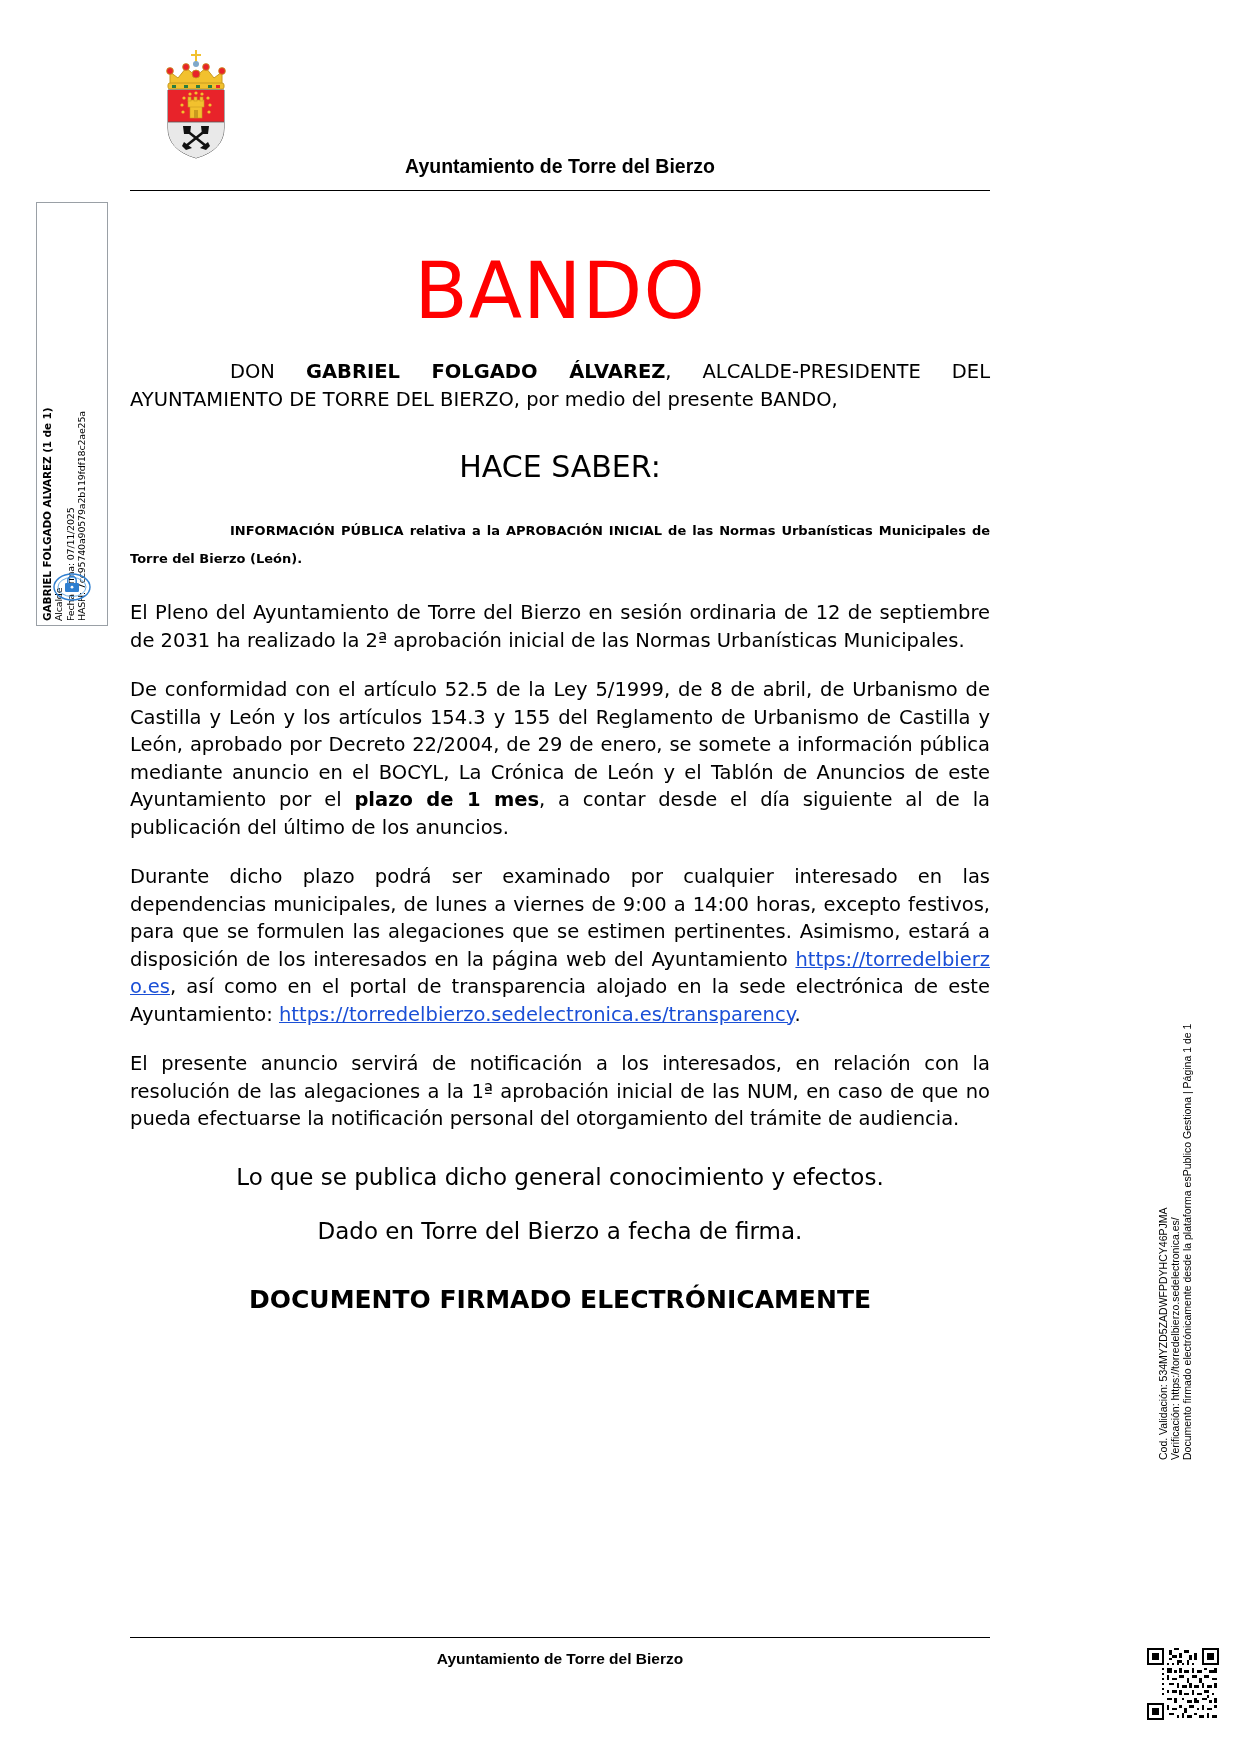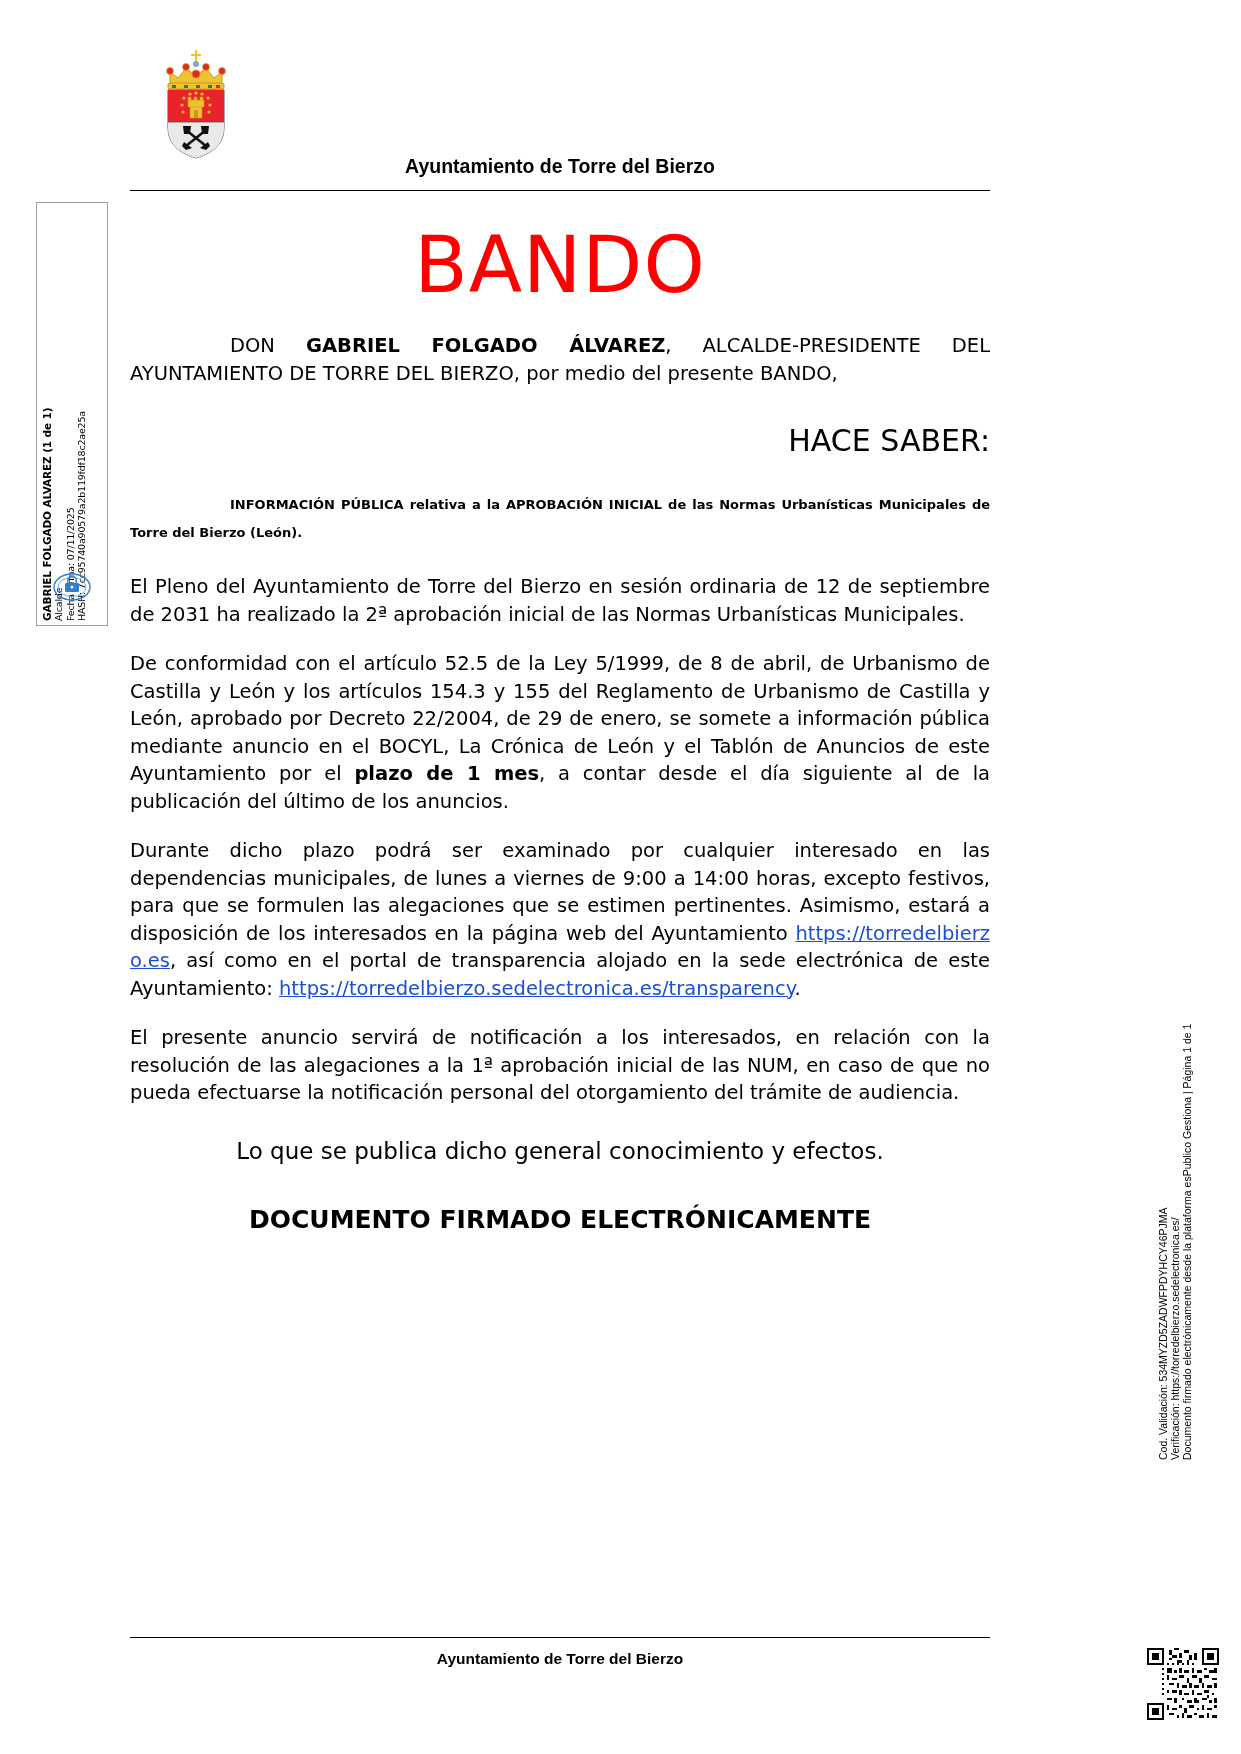--- a/index.html
+++ b/index.html
@@ -92,21 +92,21 @@
     top: 190px;
     width: 860px;
     height: 0;
     border-top: 1px solid #000;
   }
 
   
   .page-body {
     position: absolute;
     left: 130px;
-    top: 200px;
+    top: 226px;
     width: 860px;
   }
   .bando-title {
     text-align: center;
     color: #ff0000;
     font-family: "DejaVu Sans", sans-serif;
     font-weight: normal;
     font-size: 78px;
     line-height: 86px;
     letter-spacing: 1px;
@@ -117,21 +117,21 @@
     text-align: justify;
     text-justify: inter-word;
     font-family: "DejaVu Sans", sans-serif;
     font-size: 19.5px;
     line-height: 27.5px;
     color: #000;
   }
   p.para.indent { text-indent: 100px; }
   .b { font-weight: bold; }
   .hace-saber {
-    text-align: right;
+    text-align: center;
     font-family: "DejaVu Sans", sans-serif;
     font-size: 30px;
     line-height: 40px;
     margin: 34px 0 30px 0;
     color: #000;
   }
   .info-publica {
     margin: 0 0 26px 0;
     text-align: justify;
     font-family: "DejaVu Sans", sans-serif;
@@ -313,20 +313,21 @@
 
   <p class="para">El Pleno del Ayuntamiento de Torre del Bierzo en sesión ordinaria de 12 de septiembre de 2031 ha realizado la 2ª aprobación inicial de las Normas Urbanísticas Municipales.</p>
 
   <p class="para"><span>De conformidad con el artículo 52.5 de la Ley 5/1999, de 8 de abril, de Urbanismo de Castilla y León y los artículos 154.3 y 155 del Reglamento de Urbanismo de Castilla y León, aprobado por Decreto 22/2004, de 29 de enero, se somete a información pública mediante anuncio en el BOCYL, La Crónica de León y el Tablón de Anuncios de este Ayuntamiento por el </span><span class="b">plazo de 1 mes</span><span>, a contar desde el día siguiente al de la publicación del último de los anuncios.</span></p>
 
   <p class="para"><span>Durante dicho plazo podrá ser examinado por cualquier interesado en las dependencias municipales, de lunes a viernes de 9:00 a 14:00 horas, excepto festivos, para que se formulen las alegaciones que se estimen pertinentes. Asimismo, estará a disposición de los interesados en la página web del Ayuntamiento </span><a class="doclink" href="#">https://torredelbierzo.es</a><span>, así como en el portal de transparencia alojado en la sede electrónica de este Ayuntamiento: </span><a class="doclink" href="#">https://torredelbierzo.sedelectronica.es/transparency</a><span>.</span></p>
 
   <p class="para">El presente anuncio servirá de notificación a los interesados, en relación con la resolución de las alegaciones a la 1ª aprobación inicial de las NUM, en caso de que no pueda efectuarse la notificación personal del otorgamiento del trámite de audiencia.</p>
 
   <div class="closing first">Lo que se publica dicho general conocimiento y efectos.</div>
+  <div class="closing">Dado en Torre del Bierzo a fecha de firma.</div>
   <div class="doc-signed">DOCUMENTO FIRMADO ELECTRÓNICAMENTE</div>
 
 </div>
 
 <div class="right-meta">
   <div class="right-meta-inner">
     <div>Cod. Validación: 534MYZD5ZADWFPDYHCY46PJMA</div>
     <div>Verificación: https://torredelbierzo.sedelectronica.es/</div>
     <div>Documento firmado electrónicamente desde la plataforma esPublico Gestiona | Página 1 de 1</div>
   </div>

